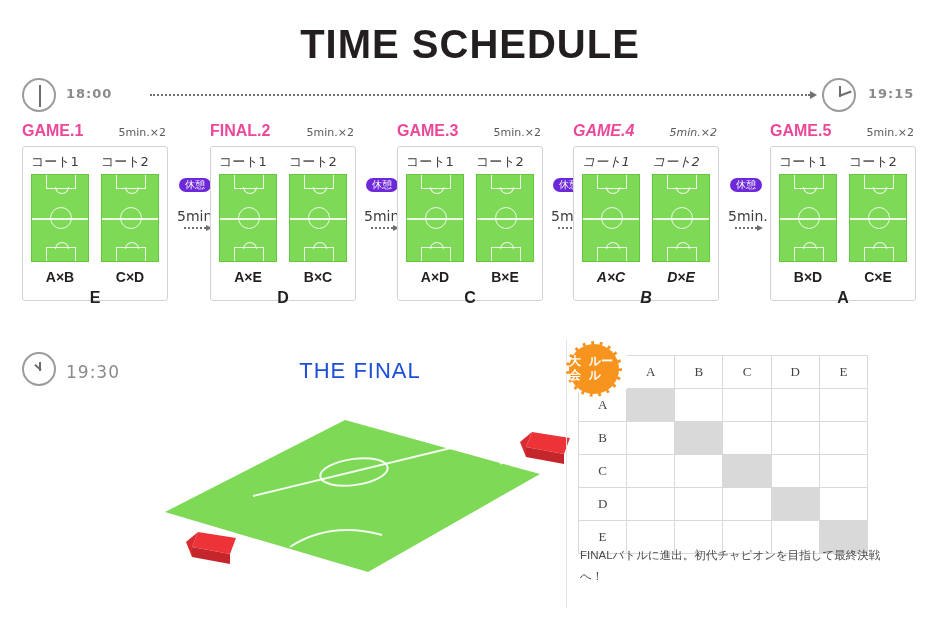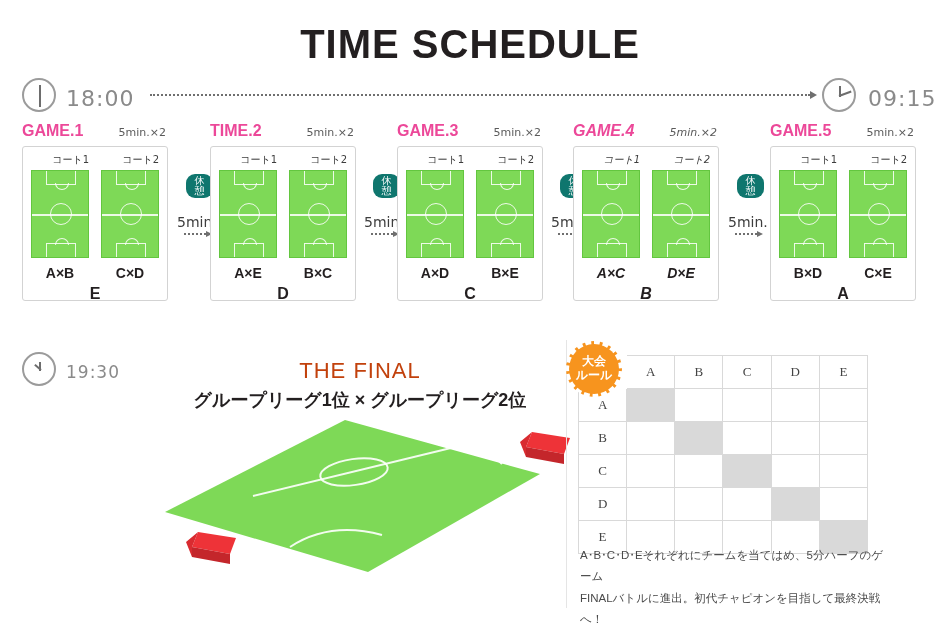--- a/index.html
+++ b/index.html
@@ -32,22 +32,23 @@
   .clock-start .h1{left:15px;top:5px;width:2px;height:12px;}
   .clock-start .h2{left:15px;top:15px;width:2px;height:12px;}
   .clock-end{left:800px;top:2px;}
   .clock-end .h1{left:15px;top:6px;width:2px;height:11px;}
   .clock-end .h2{left:15px;top:15px;width:13px;height:2px;transform:rotate(-20deg);transform-origin:left center;}
   .clock-fin{left:0;top:2px;}
   .clock-fin .h1{left:9px;top:15px;width:8px;height:2px;transform:rotate(40deg);transform-origin:right center;}
   .clock-fin .h2{left:15px;top:8px;width:2px;height:9px;}
 
   .time-label{
-    position:absolute;font-size:22px;color:#8a8a8a;letter-spacing:1px;
+    position:absolute;font-size:13px;color:#8a8a8a;letter-spacing:1px;
     font-family:"DejaVu Sans", sans-serif;
+    font-weight:bold;
   }
   .t-start{left:44px;top:10px;}
   .t-end{left:846px;top:10px;}
 
   .dots{
     position:absolute;left:128px;top:18px;width:660px;height:2px;
     border-top:2px dotted #6f6f6f;
   }
   .dots:after{
     content:"";position:absolute;right:-7px;top:-5px;
@@ -61,21 +62,21 @@
   .game-head{position:relative;height:20px;}
   .game-name{font-size:16px;font-weight:bold;color:#ec4899;}
   .game-dur{position:absolute;right:2px;top:4px;font-size:11px;color:#5a5a5a;font-family:"DejaVu Sans",sans-serif;}
   .game-box{
     margin-top:4px;border:1px solid #d3d3d3;border-radius:3px;
     height:155px;padding:6px 8px 0 8px;box-sizing:border-box;background:#fff;
   }
   .courts{display:flex;justify-content:space-between;}
   .court{width:58px;}
   .court-label{
-    font-size:10px;color:#3d3d3d;text-align:right;margin-bottom:3px;
+    font-size:13px;color:#3d3d3d;text-align:left;margin-bottom:3px;
     font-family:"DejaVu Sans",sans-serif;
   }
   .pitch{
     position:relative;width:58px;height:88px;background:#7ed957;
     border:1px solid #63c63f;box-sizing:border-box;overflow:hidden;
   }
   .pitch .l{position:absolute;background:rgba(255,255,255,.85);}
   .pitch .mid{left:0;top:43px;width:58px;height:1.5px;}
   .pitch .circ{
     left:18px;top:32px;width:20px;height:20px;border:1.5px solid rgba(255,255,255,.85);
@@ -100,59 +101,59 @@
   .match{
     font-size:14px;font-weight:bold;text-align:center;margin-top:7px;color:#231f20;
   }
   .rest-team{
     text-align:center;font-size:16px;font-weight:bold;margin-top:4px;color:#231f20;
   }
 
   
   .brk{position:absolute;top:52px;width:36px;text-align:center;}
   .brk .pill{
-    display:inline-block;background:#0f766e;color:#fff;border-radius:9px;
-    font-size:10px;padding:2px 6px;line-height:1;margin-left:9px;
+    display:inline-block;background:#6d28d9;color:#fff;border-radius:9px;
+    font-size:10px;padding:2px 6px;line-height:1;
   }
   .brk .mins{font-size:14px;color:#3d3d3d;margin-top:16px;font-family:"DejaVu Sans",sans-serif;}
   .brk .arrow{
     position:relative;margin:3px auto 0;width:22px;height:2px;border-top:2px dotted #6f6f6f;
   }
   .brk .arrow:after{
     content:"";position:absolute;right:-6px;top:-4px;
     border-left:6px solid #6f6f6f;border-top:3.5px solid transparent;border-bottom:3.5px solid transparent;
   }
 
   
   .final-clock{position:absolute;left:22px;top:352px;}
   .final-time{position:absolute;left:66px;top:362px;font-size:17px;color:#8a8a8a;letter-spacing:1px;font-family:"DejaVu Sans",sans-serif;}
   .final-title{
     position:absolute;left:150px;top:358px;width:420px;text-align:center;
-    font-size:22px;color:#c2410c;letter-spacing:1px;
+    font-size:22px;color:#1d4ed8;letter-spacing:1px;
   }
   .final-sub{
     position:absolute;left:150px;top:388px;width:420px;text-align:center;
     font-size:18px;font-weight:bold;color:#231f20;
   }
   .final-pitch{position:absolute;left:140px;top:412px;width:430px;height:170px;}
 
   
   .rules{position:absolute;left:578px;top:355px;width:290px;}
   .rules table{border-collapse:collapse;width:290px;}
   .rules th,.rules td{
     border:1px solid #d9d9d9;height:30px;width:41px;
     text-align:center;font-size:13px;color:#444;font-weight:normal;
     font-family:"Liberation Serif", serif;
   }
   .rules th.corner{background:#ffffff;border-color:#ffffff;}
   .rules td.diag{background:#d9d9d9;}
   .badge{
     position:absolute;left:-12px;top:-14px;width:56px;height:56px;
     background:#f7941e;color:#fff;border-radius:50%;
-    display:flex;flex-direction:column;align-items:center;justify-content:center;
+    display:flex;flex-direction:row;align-items:center;justify-content:center;
     font-size:12px;font-weight:bold;line-height:1.15;
     border:3px dashed #fff;box-sizing:border-box;
   }
   .rules-note{
     position:absolute;left:580px;top:545px;width:310px;
     font-size:11.5px;line-height:1.85;color:#4a4a4a;
   }
   .sep{position:absolute;left:566px;top:340px;width:1px;height:268px;background:#e5e5e5;}
 </style>
 </head>
@@ -166,21 +167,21 @@
     <div class="clock clock-start">
       <span class="hand h1"></span>
         <span class="hand h2"></span>
     </div>
     <div class="time-label t-start">18:00</div>
     <div class="dots"></div>
     <div class="clock clock-end">
       <span class="hand h1"></span>
         <span class="hand h2"></span>
     </div>
-    <div class="time-label t-end">09:15</div>
+    <div class="time-label t-end">19:15</div>
   </div>
 
   <div class="games">
 
     <div class="game" style="left:0px;">
       <div class="game-head">
         <span class="game-name">GAME.1</span>
         <span class="game-dur">5min.×2</span>
       </div>
       <div class="game-box">
@@ -215,21 +216,21 @@
     </div>
 
     <div class="brk" style="left:155px;">
       <span class="pill">休憩</span>
       <div class="mins">5min.</div>
       <div class="arrow"></div>
     </div>
 
     <div class="game" style="left:188px;">
       <div class="game-head">
-        <span class="game-name">TIME.2</span>
+        <span class="game-name">FINAL.2</span>
         <span class="game-dur">5min.×2</span>
       </div>
       <div class="game-box">
         <div class="courts">
           <div class="court">
             <div class="court-label">コート1</div>
             <div class="pitch">
               <span class="l mid"></span>
                 <span class="l circ"></span>
                 <span class="l boxtop"></span>
@@ -383,21 +384,20 @@
     </div>
 
   </div>
 
   <div class="clock final-clock clock-fin">
     <span class="hand h1"></span>
       <span class="hand h2"></span>
   </div>
   <div class="final-time">19:30</div>
   <div class="final-title">THE FINAL</div>
-  <div class="final-sub">グループリーグ1位 × グループリーグ2位</div>
 
   <div class="final-pitch">
     <svg width="430" height="170" viewBox="0 0 430 170">
       <polygon points="205,8 400,62 228,160 25,100" fill="#7ed957"></polygon>
       <path d="M113,84 L315,35" stroke="#ffffff" stroke-width="2" fill="none" opacity="0.9"></path>
       <ellipse cx="214" cy="60" rx="34" ry="13" stroke="#ffffff" stroke-width="2" fill="none" opacity="0.9" transform="rotate(-8 214 60)"></ellipse>
       <path d="M150,135 q40,-26 92,-12" stroke="#ffffff" stroke-width="2" fill="none" opacity="0.9"></path>
       <path d="M300,20 q46,14 62,32" stroke="#ffffff" stroke-width="2" fill="none" opacity="0.9"></path>
       <g>
         <polygon points="392,20 430,26 424,42 386,35" fill="#ee3338"></polygon>
@@ -467,17 +467,16 @@
         <td></td>
         <td></td>
         <td></td>
         <td class="diag"></td>
       </tr>
     </tbody>
       </table>
   </div>
 
   <div class="rules-note">
-    <div>A･B･C･D･Eそれぞれにチームを当てはめ、5分ハーフのゲーム</div>
     <div>FINALバトルに進出。初代チャピオンを目指して最終決戦へ！</div>
   </div>
 
 </div>
 
 </body></html>

